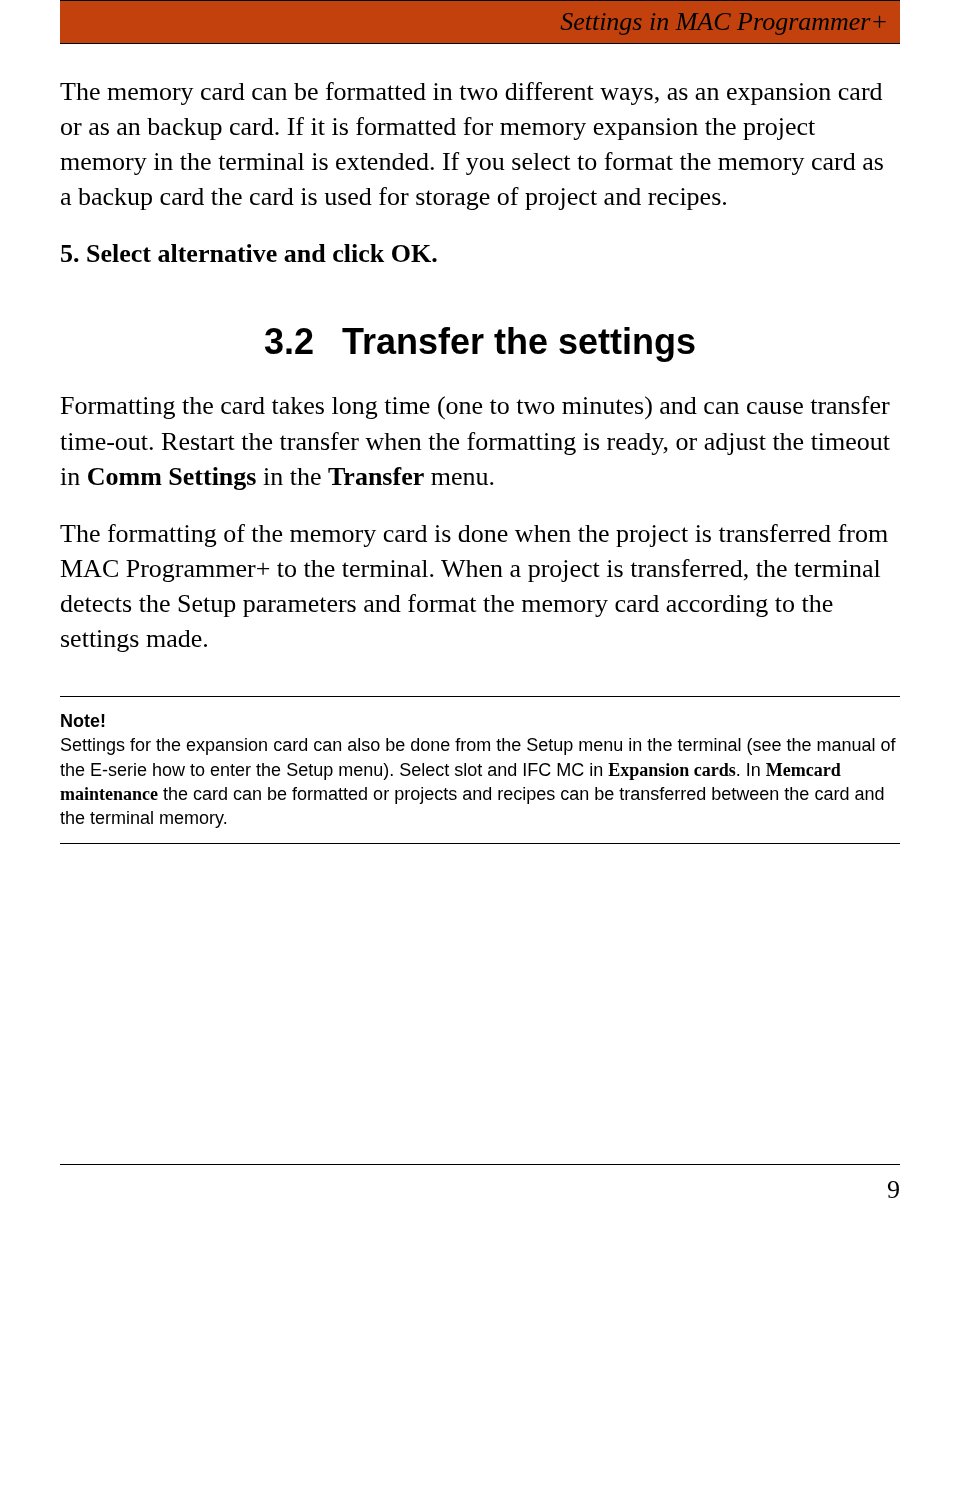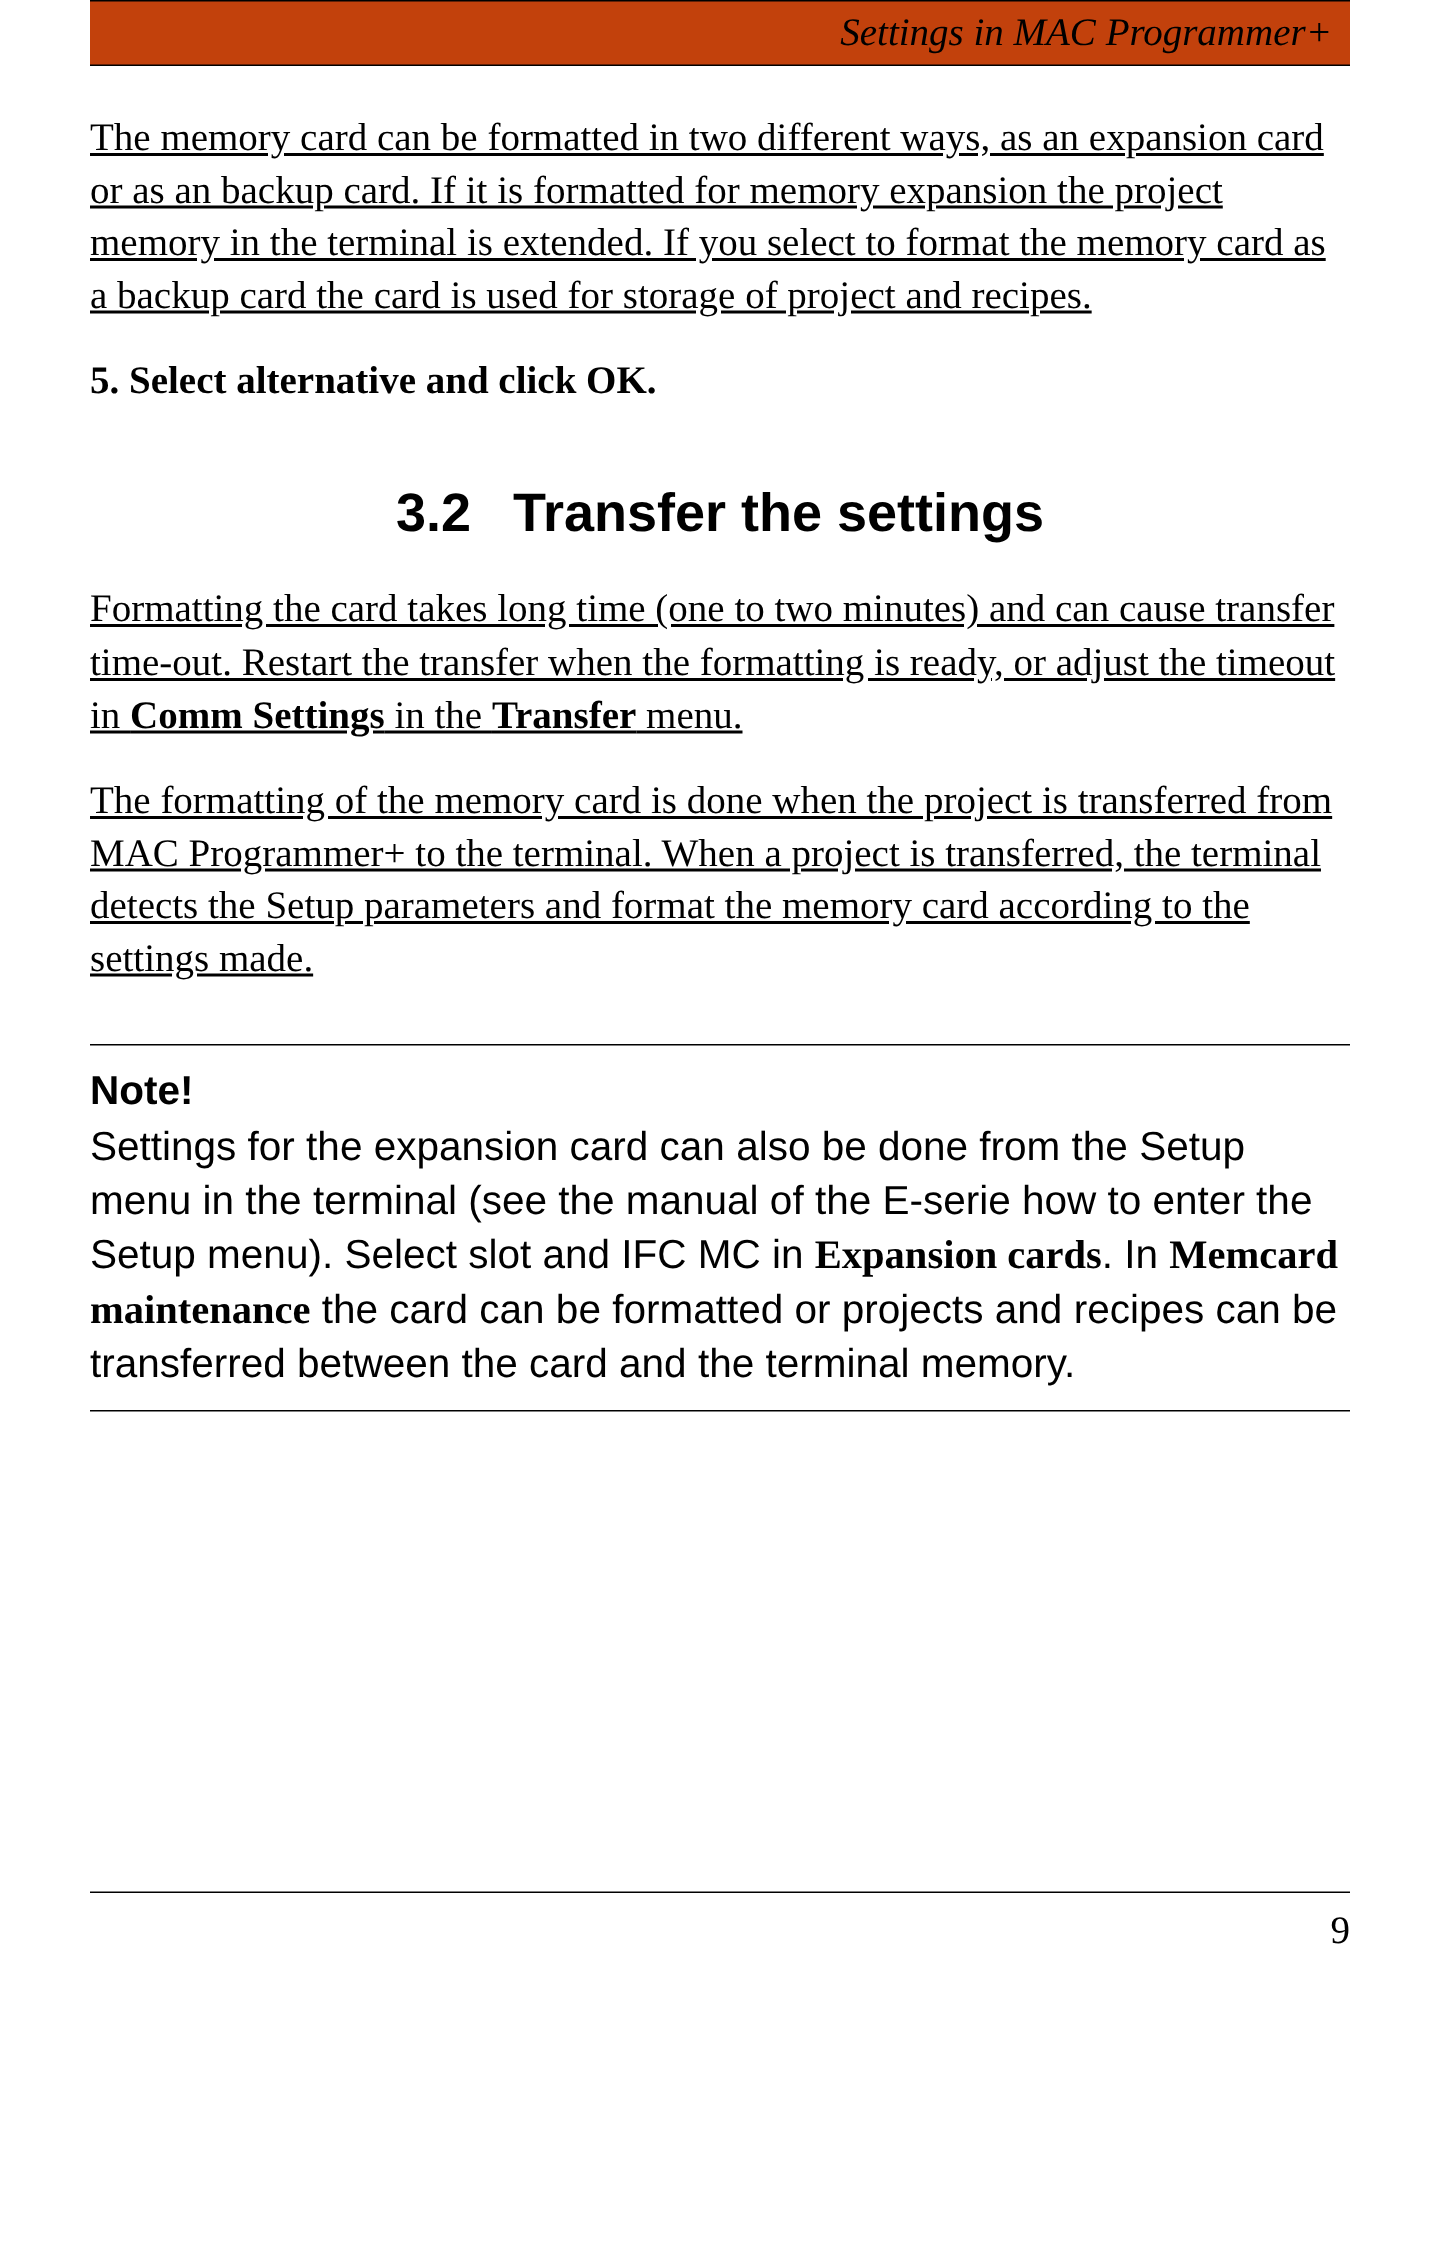--- a/index.html
+++ b/index.html
@@ -22,21 +22,20 @@
     text-align: right;
     font-style: italic;
     font-size: 26px;
     margin-bottom: 30px;
   }
   .body-text {
     font-size: 26px;
     line-height: 1.35;
     margin-bottom: 22px;
     text-align: left;
-    text-decoration: underline;
   }
   .step-line {
     font-size: 26px;
     line-height: 1.35;
     margin-bottom: 10px;
     font-weight: bold;
   }
   .section-heading {
     font-family: Arial, Helvetica, sans-serif;
     font-weight: bold;
@@ -48,21 +47,21 @@
   .sec-num {
     display: inline-block;
     margin-right: 28px;
   }
   .note-block {
     border-top: 1px solid #000;
     border-bottom: 1px solid #000;
     padding: 12px 0;
     margin-top: 40px;
     font-family: Arial, Helvetica, sans-serif;
-    font-size: 27px;
+    font-size: 18px;
     line-height: 1.35;
   }
   .note-title {
     font-weight: bold;
   }
   .bold {
     font-weight: bold;
   }
   .bold-sans {
     font-family: Liberation Serif, serif;

